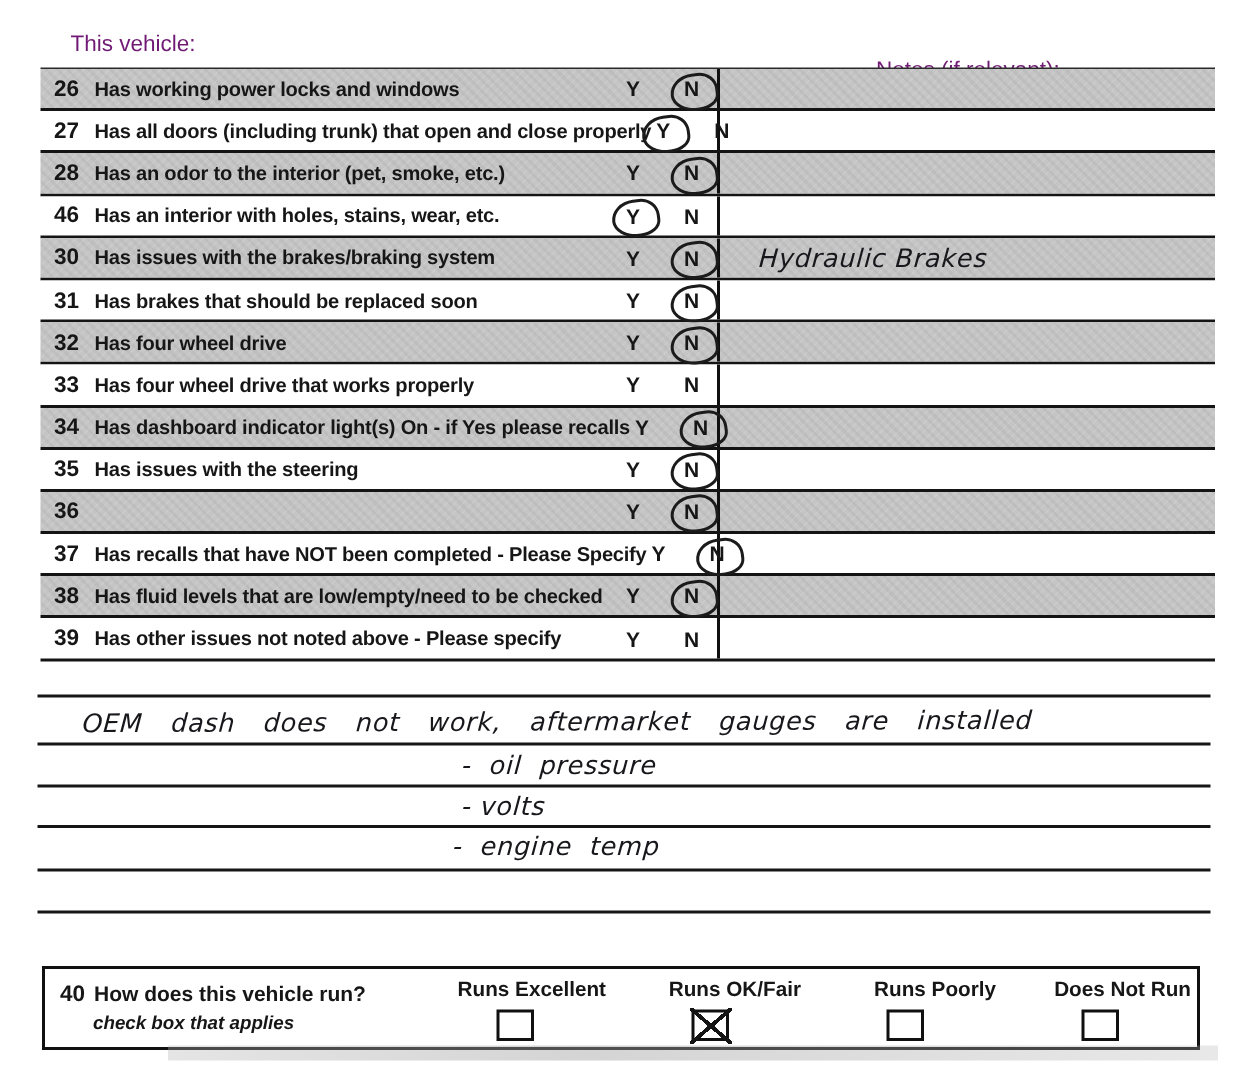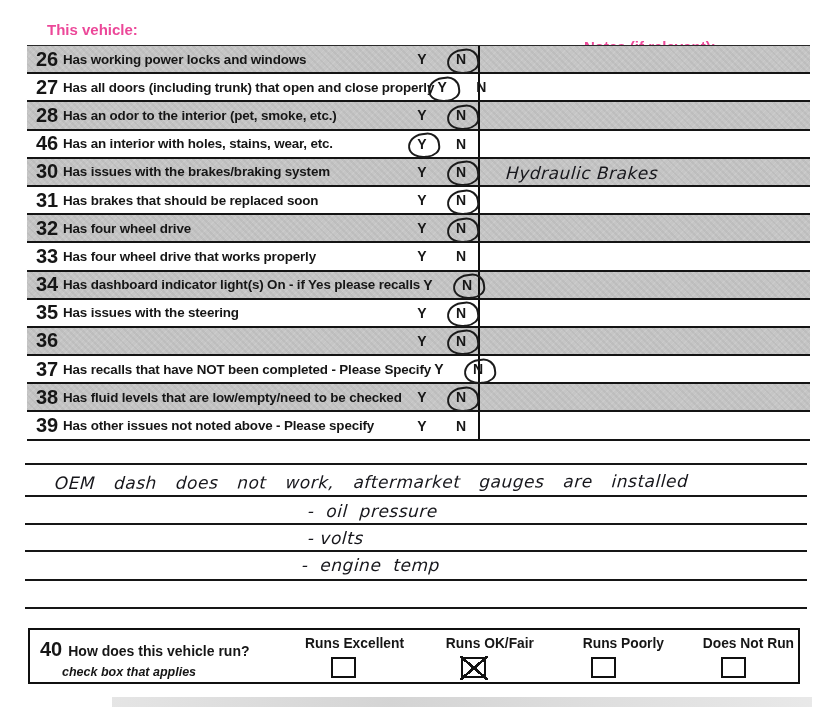--- a/index.html
+++ b/index.html
@@ -2,35 +2,35 @@
 <html><head>
 <meta charset="utf-8">
 <style>
   * { margin:0; padding:0; box-sizing:border-box; }
   html,body { background:#ffffff; }
   .page {
     position:relative; width:828px; height:712px; background:#ffffff;
     font-family:"Liberation Sans", sans-serif; color:#161616; overflow:hidden;
   }
   
-  .col-header { position:absolute; top:21px; font-size:15px; font-weight:700; color:#ec4899; }
+  .col-header { position:absolute; top:21px; font-size:15px; font-weight:400; color:#701a75; }
   .col-header.left  { left:47px; }
   .col-header.right { left:584px;margin-top:17px; }
 
   
   .table { position:absolute; left:27px; top:45px; width:783px; border-top:1.5px solid #2a2a2a; }
   .row { display:flex; height:28.2px; border-bottom:2px solid #141414; background:#fff; }
   .row.shaded .q-cell, .row.shaded .note-cell {
     background-color:#c5c5c5;
     background-image:
       repeating-linear-gradient(45deg, rgba(0,0,0,0.045) 0 2px, transparent 2px 5px),
       repeating-linear-gradient(-45deg, rgba(255,255,255,0.10) 0 1px, transparent 1px 4px);
   }
   .q-cell { width:451px; display:flex; align-items:center; position:relative; }
-  .num { margin-left:9px; width:27px; flex-shrink:0; font-size:20px; font-weight:700; }
+  .num { margin-left:9px; width:27px; flex-shrink:0; font-size:15px; font-weight:700; }
   .qtext { font-size:13.4px; font-weight:600; white-space:nowrap; letter-spacing:-0.15px; }
   .yn { margin-left:auto; width:64px; flex-shrink:0; display:flex; justify-content:space-between; padding-right:9px; }
   .letter { position:relative; width:16px; text-align:center; font-size:14px; font-weight:700; }
   .letter.circled::after {
     content:""; position:absolute; left:50%; top:50%; width:28px; height:21px;
     margin:-10.5px 0 0 -14.5px; border:2px solid #1b1b1b;
     border-radius:55% 45% 50% 60% / 60% 55% 45% 55%;
     transform:rotate(-7deg);
   }
   .note-cell { flex:1; border-left:2.5px solid #101010; display:flex; align-items:flex-end; }
@@ -44,21 +44,21 @@
 
   
   .rule { position:absolute; left:25px; width:782px; border-top:2px solid #161616; }
   .hw { position:absolute; font-size:17px; }
   .hw1 { left:55px;  top:472px; word-spacing:13px; transform:skewX(-4deg) rotate(-0.2deg); }
   .hw2 { left:308px; top:501px; word-spacing:6px; }
   .hw3 { left:308px; top:528px; }
   .hw4 { left:302px; top:555px; word-spacing:6px; }
 
   
-  .q40 { position:absolute; left:28px; top:628px; width:772px; height:56px; border:2.5px solid #101010; background:#fff; }
+  .q40 { position:absolute; left:28px; top:644px; width:772px; height:56px; border:2.5px solid #101010; background:#fff; }
   .q40-left { position:absolute; left:10px; top:8px; font-size:14px; font-weight:600; }
   .q40-left .num { margin-left:0; width:auto; margin-right:6px; }
   .q40-sub { margin:4px 0 4px 22px; font-size:12.5px; font-weight:700; font-style:italic; }
   .opts { position:absolute; left:252px; top:6px; width:512px; display:flex; justify-content:space-between; }
   .opt { width:122px; text-align:center; }
   .opt-label { font-size:13.8px; font-weight:600;text-align:right; }
   .cb { width:25px; height:21px; border:2.5px solid #101010; margin:6px auto 0; position:relative; background:#fff; }
   .cb.checked::before {
     content:""; position:absolute; left:-3px; right:-4px; top:-3px; bottom:-4px;
     background:

